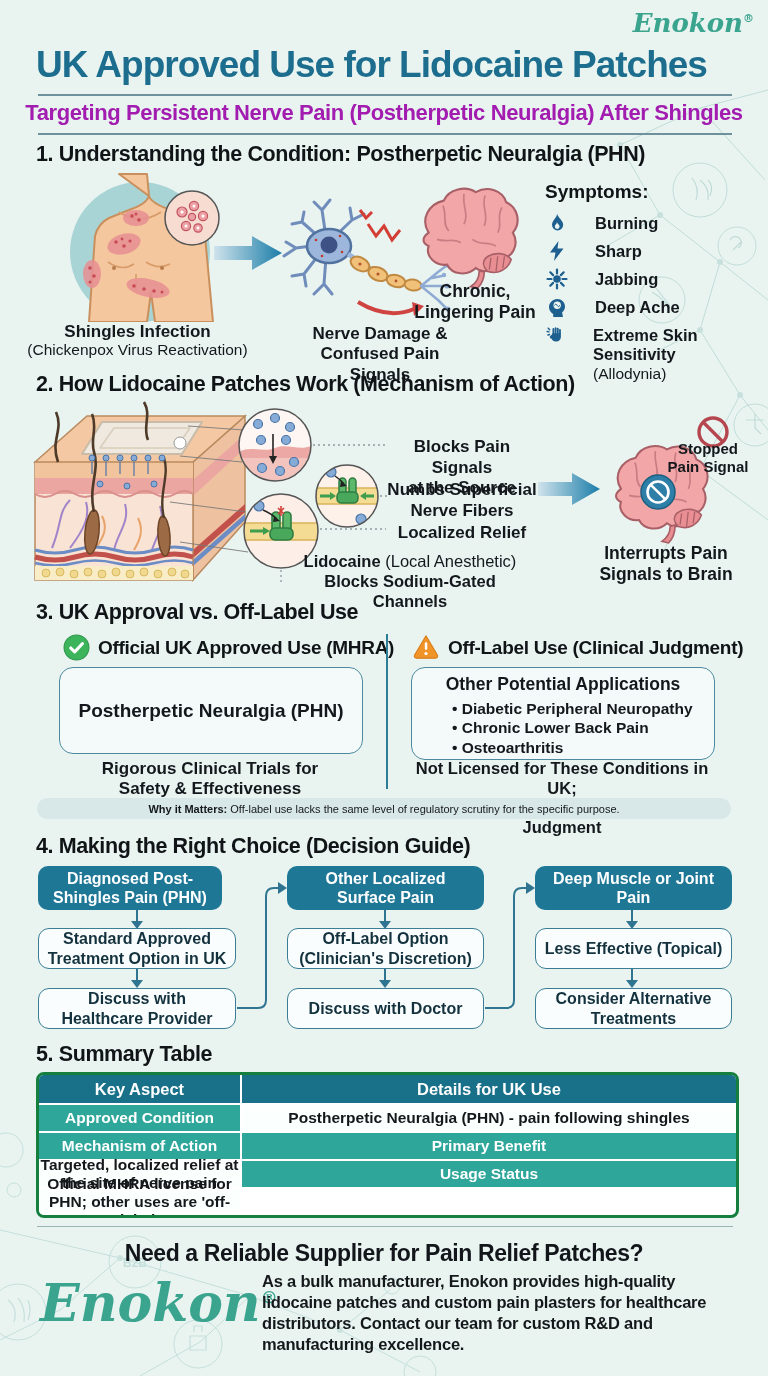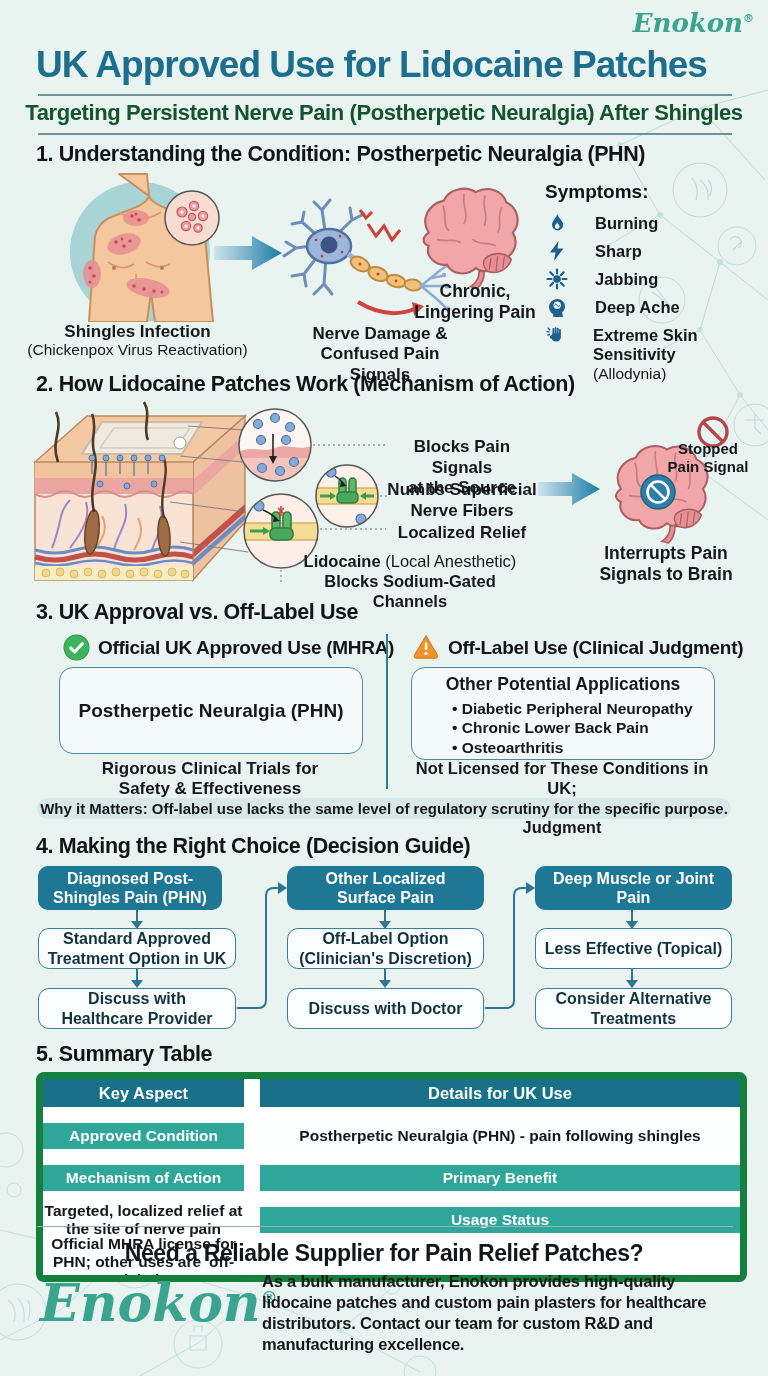--- a/index.html
+++ b/index.html
@@ -2,34 +2,34 @@
 <html><head>
 <meta charset="utf-8">
 <style>
   html,body{margin:0;padding:0;}
   body{font-family:"Liberation Sans",sans-serif;}
   .canvas{position:relative;width:768px;height:1376px;background:#e9f4f1;overflow:hidden;}
   .abs{position:absolute;}
   .z1{z-index:2;}
   .hr{position:absolute;height:1.5px;background:#6d929c;}
   .title{font-size:37px;font-weight:bold;color:#1d6e8e;letter-spacing:-1px;}
-  .subtitle{font-size:22px;font-weight:bold;color:#14532d;text-align:center;letter-spacing:-0.4px;}
+  .subtitle{font-size:22px;font-weight:bold;color:#a21caf;text-align:center;letter-spacing:-0.4px;}
   .hsec{font-size:21.5px;font-weight:bold;color:#111417;letter-spacing:-0.4px;}
   .capb{font-size:17px;font-weight:bold;color:#14181c;text-align:center;line-height:1.2;}
   .caps{font-size:15.5px;color:#14181c;text-align:center;line-height:1.2;}
   .lbl{font-size:16.5px;font-weight:bold;color:#14181c;text-align:center;line-height:1.22;}
   .sym-title{font-size:19px;font-weight:bold;color:#101417;}
   .sym-row{position:absolute;display:flex;align-items:flex-start;gap:27px;}
   .sym-label{font-size:16.5px;font-weight:bold;color:#14181c;line-height:1.15;padding-top:2px;}
   .colhead{font-size:19px;font-weight:bold;color:#101417;letter-spacing:-0.3px;}
   .bigbox{position:absolute;border:1.6px solid #4d8aa0;border-radius:14px;background:rgba(252,255,255,0.55);display:flex;align-items:center;justify-content:center;}
-  .whybar{position:absolute;background:#d8e7e8;border-radius:11px;display:flex;align-items:center;justify-content:center;font-size:15px;color:#15181b;font-weight:bold;}
+  .whybar{position:absolute;background:#d8e7e8;border-radius:11px;display:flex;align-items:center;justify-content:center;font-size:11px;color:#15181b;}
   .flow-top{position:absolute;background:#1f7796;border-radius:10px;color:#fff;display:flex;align-items:center;justify-content:center;text-align:center;font-weight:bold;font-size:16px;line-height:1.2;padding:0 10px;box-sizing:border-box;}
   .flow-box{position:absolute;background:#f9fdfd;border:1.6px solid #3a7d95;border-radius:11px;color:#13323e;display:flex;align-items:center;justify-content:center;text-align:center;font-weight:bold;font-size:16px;line-height:1.2;padding:0 8px;box-sizing:border-box;}
-  .table{position:absolute;left:36px;top:1072px;width:697px;display:grid;grid-template-columns:201px 1fr;grid-template-rows:28px 26px 26px 26px 26px;gap:16px;background:#fff;border-radius:8px;overflow:hidden;border:7px solid #15803d;}
+  .table{position:absolute;left:36px;top:1072px;width:697px;display:grid;grid-template-columns:201px 1fr;grid-template-rows:28px 26px 26px 26px 26px;gap:2px;background:#fff;border-radius:8px;overflow:hidden;border:3px solid #15803d;}
   .tcell{display:flex;align-items:center;justify-content:center;text-align:center;}
   .thead{background:#187089;color:#fff;font-weight:bold;font-size:16.5px;}
   .tlabel{background:#2ea69a;color:#fff;font-weight:bold;font-size:15.5px;}
   .tval{background:#fbfffe;color:#15181b;font-size:15.5px;font-weight:bold;}
   .brand{font-family:"DejaVu Serif","Liberation Serif",serif;font-style:italic;font-weight:bold;color:#3aa48e;}
   .ulist{margin:0;padding:0;list-style:none;font-size:15.5px;font-weight:bold;color:#15181b;line-height:1.25;}
   .ulist li::before{content:"•  ";}
   .website{font-size:24px;font-weight:bold;color:#27859b;text-align:center;letter-spacing:-0.3px;margin-top:40px;}
 </style>
 </head>

